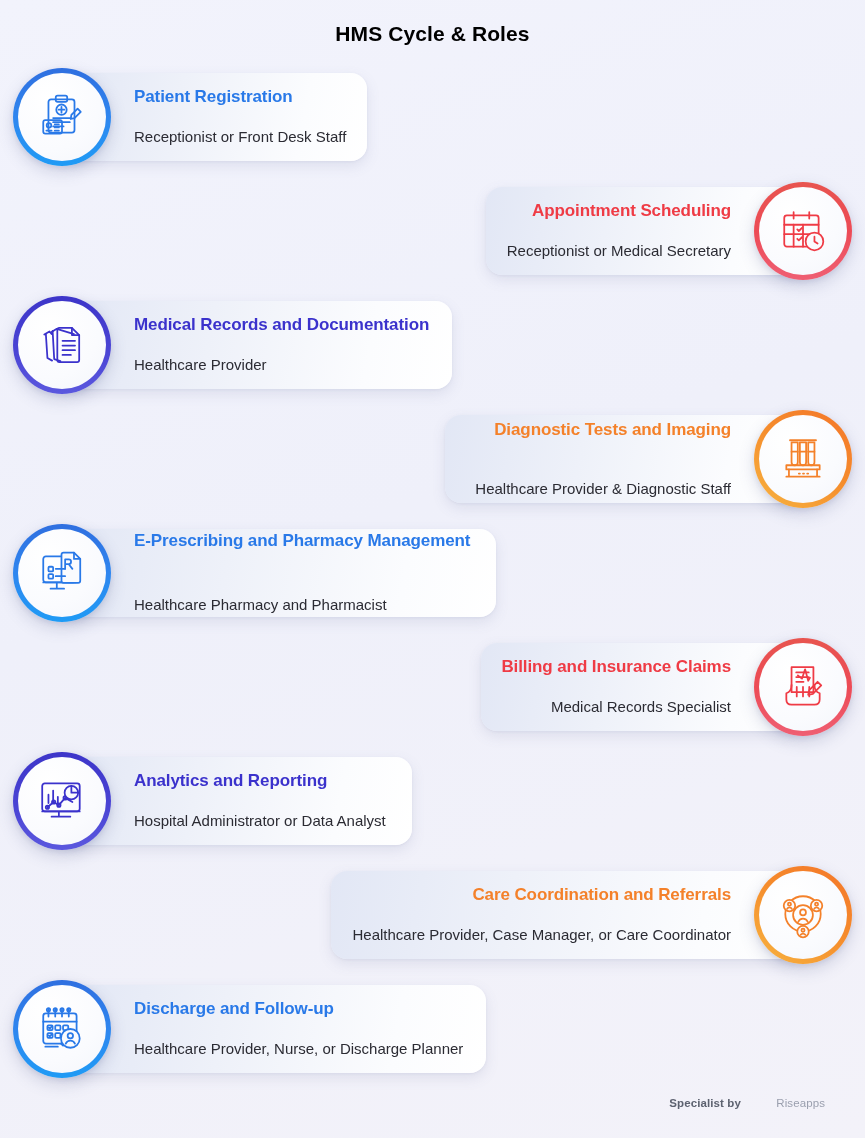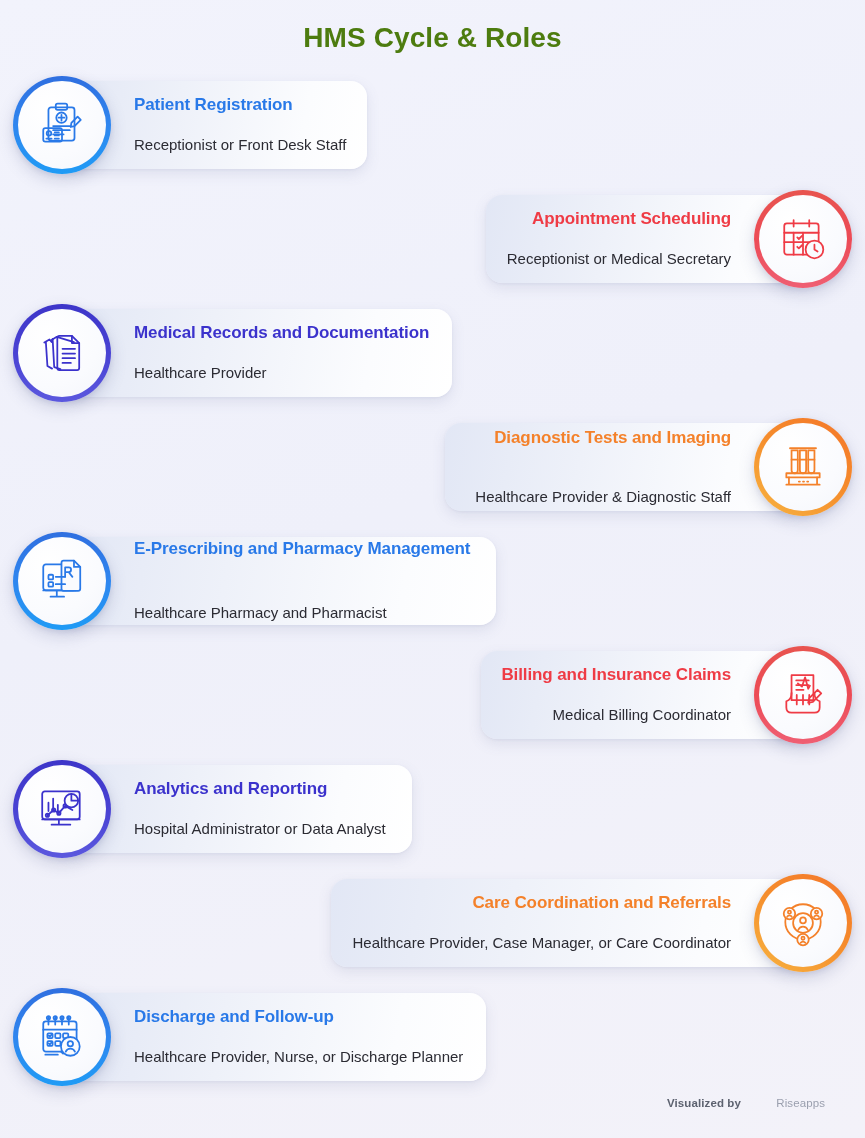--- a/index.html
+++ b/index.html
@@ -12,23 +12,23 @@
   body {
     font-family: "Liberation Sans", sans-serif;
     background: linear-gradient(160deg, #f2f3fc 0%, #eff0fa 45%, #f3f2f9 100%);
     position: relative;
     overflow: hidden;
   }
 
   
   .page-title {
     text-align: center;
-    font-size: 28px;
+    font-size: 21px;
     font-weight: bold;
-    color: #4d7c0f;
+    color: #000000;
     letter-spacing: 0.1px;
     padding-top: 22px;
   }
 
   
   .rows {
     position: relative;
     margin-top: 14px;
   }
 
@@ -245,21 +245,21 @@
                 <path d="M18 20h9M18 27h9" fill="none" stroke="currentColor" stroke-width="1.7" stroke-linecap="round" stroke-linejoin="round"></path>
               </svg>
             </div>
           </div>
         </div>
       </div>
       <div class="row right">
         <div class="unit">
           <div class="card" style="width: 322px;">
             <div class="card-title c-red">Billing and Insurance Claims</div>
-            <div class="card-sub">Medical Billing Coordinator</div>
+            <div class="card-sub">Medical Records Specialist</div>
           </div>
           <div class="icon-circle ring-red">
             <div class="icon-inner c-red">
               <svg viewBox="0 0 48 48" xmlns="http://www.w3.org/2000/svg">
                 <path d="M13 5h21v24H13z" fill="none" stroke="currentColor" stroke-width="1.7" stroke-linecap="round" stroke-linejoin="round"></path>
                 <path d="M17.5 10h12M17.5 14.5h12M17.5 19h7" fill="none" stroke="currentColor" stroke-width="1.7" stroke-linecap="round" stroke-linejoin="round"></path>
                 <path d="M13 22c0 5-2 7-5 8v6c0 3 2 5 5 5h22c3 0 5-2 5-5v-6c-3-1-5-3-5-8" fill="none" stroke="currentColor" stroke-width="1.7" stroke-linecap="round" stroke-linejoin="round"></path>
                 <path d="M18 24v9M24 24v9M30 24v9" fill="none" stroke="currentColor" stroke-width="1.7" stroke-linecap="round" stroke-linejoin="round"></path>
                 <path d="M18.5 12.5l4.5 3.5 3-9 3 11 2-3.5" fill="none" stroke="currentColor" stroke-width="1.7" stroke-linejoin="round"></path>
                 <path d="M30 27l8-8 3.5 3.5-8 8-4.5 1z" fill="none" stroke="currentColor" stroke-width="1.7" stroke-linecap="round" stroke-linejoin="round"></path>
@@ -347,17 +347,17 @@
                 <circle cx="32" cy="30.5" r="2.6" fill="none" stroke="currentColor" stroke-width="1.7" stroke-linecap="round" stroke-linejoin="round"></circle>
                 <path d="M27.6 38a4.8 4.8 0 0 1 8.8 0" fill="none" stroke="currentColor" stroke-width="1.7" stroke-linecap="round" stroke-linejoin="round"></path>
               </svg>
             </div>
           </div>
         </div>
       </div>
     </div>
 
   <div class="footer">
-    <span class="fb">Visualized by</span>
+    <span class="fb">Specialist by</span>
     <span class="fn">Riseapps</span>
   </div>
 
 </div>
 
 </body></html>

